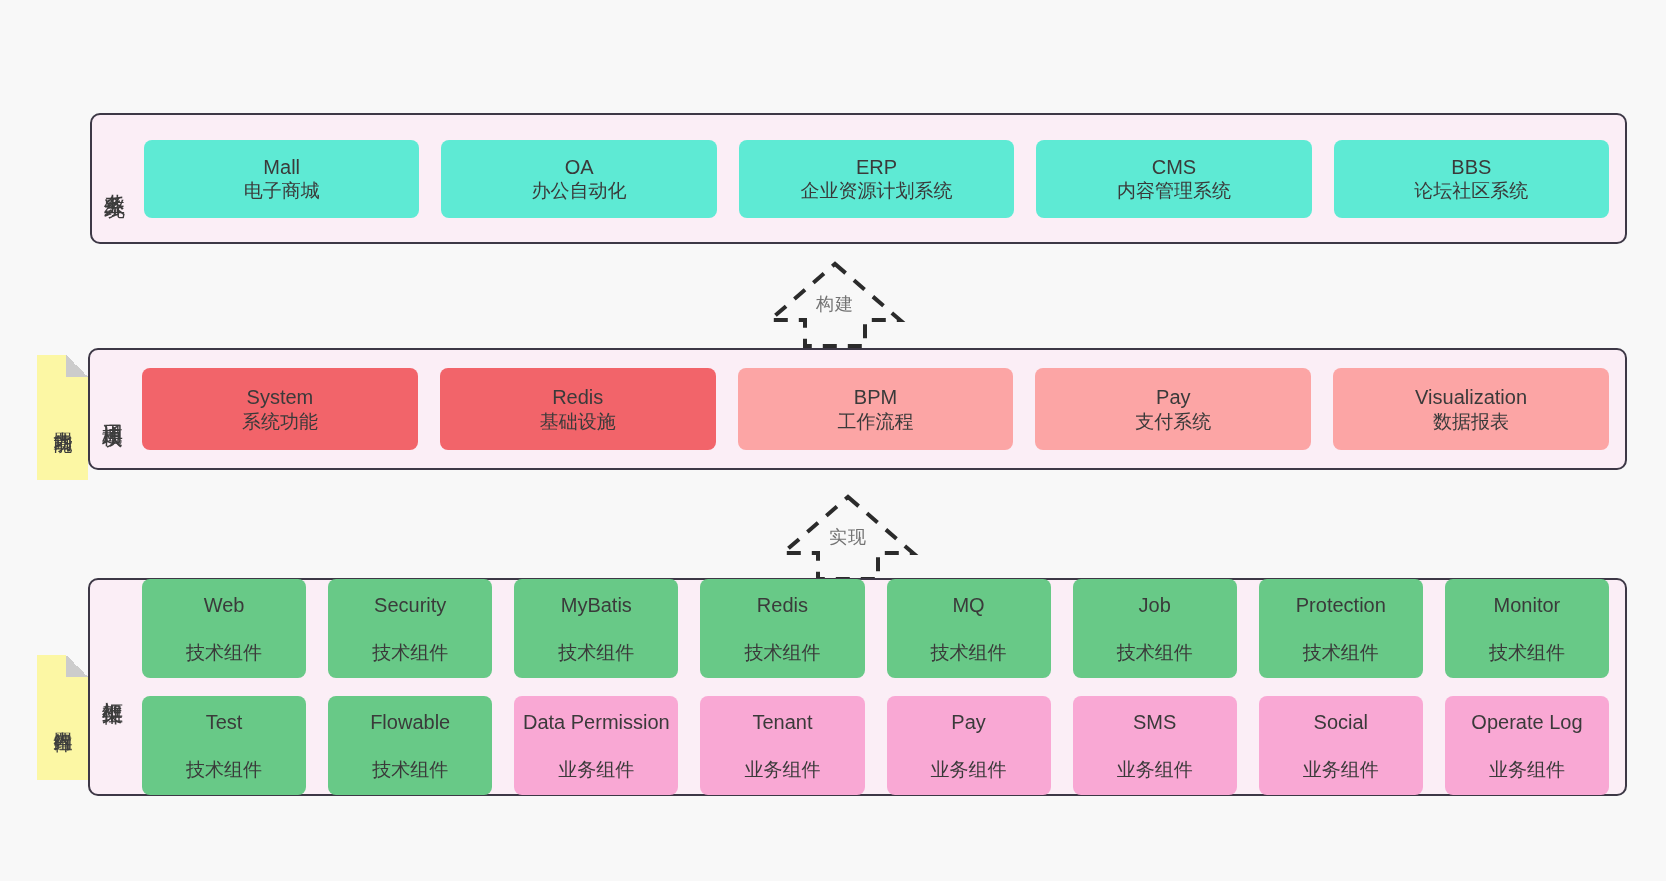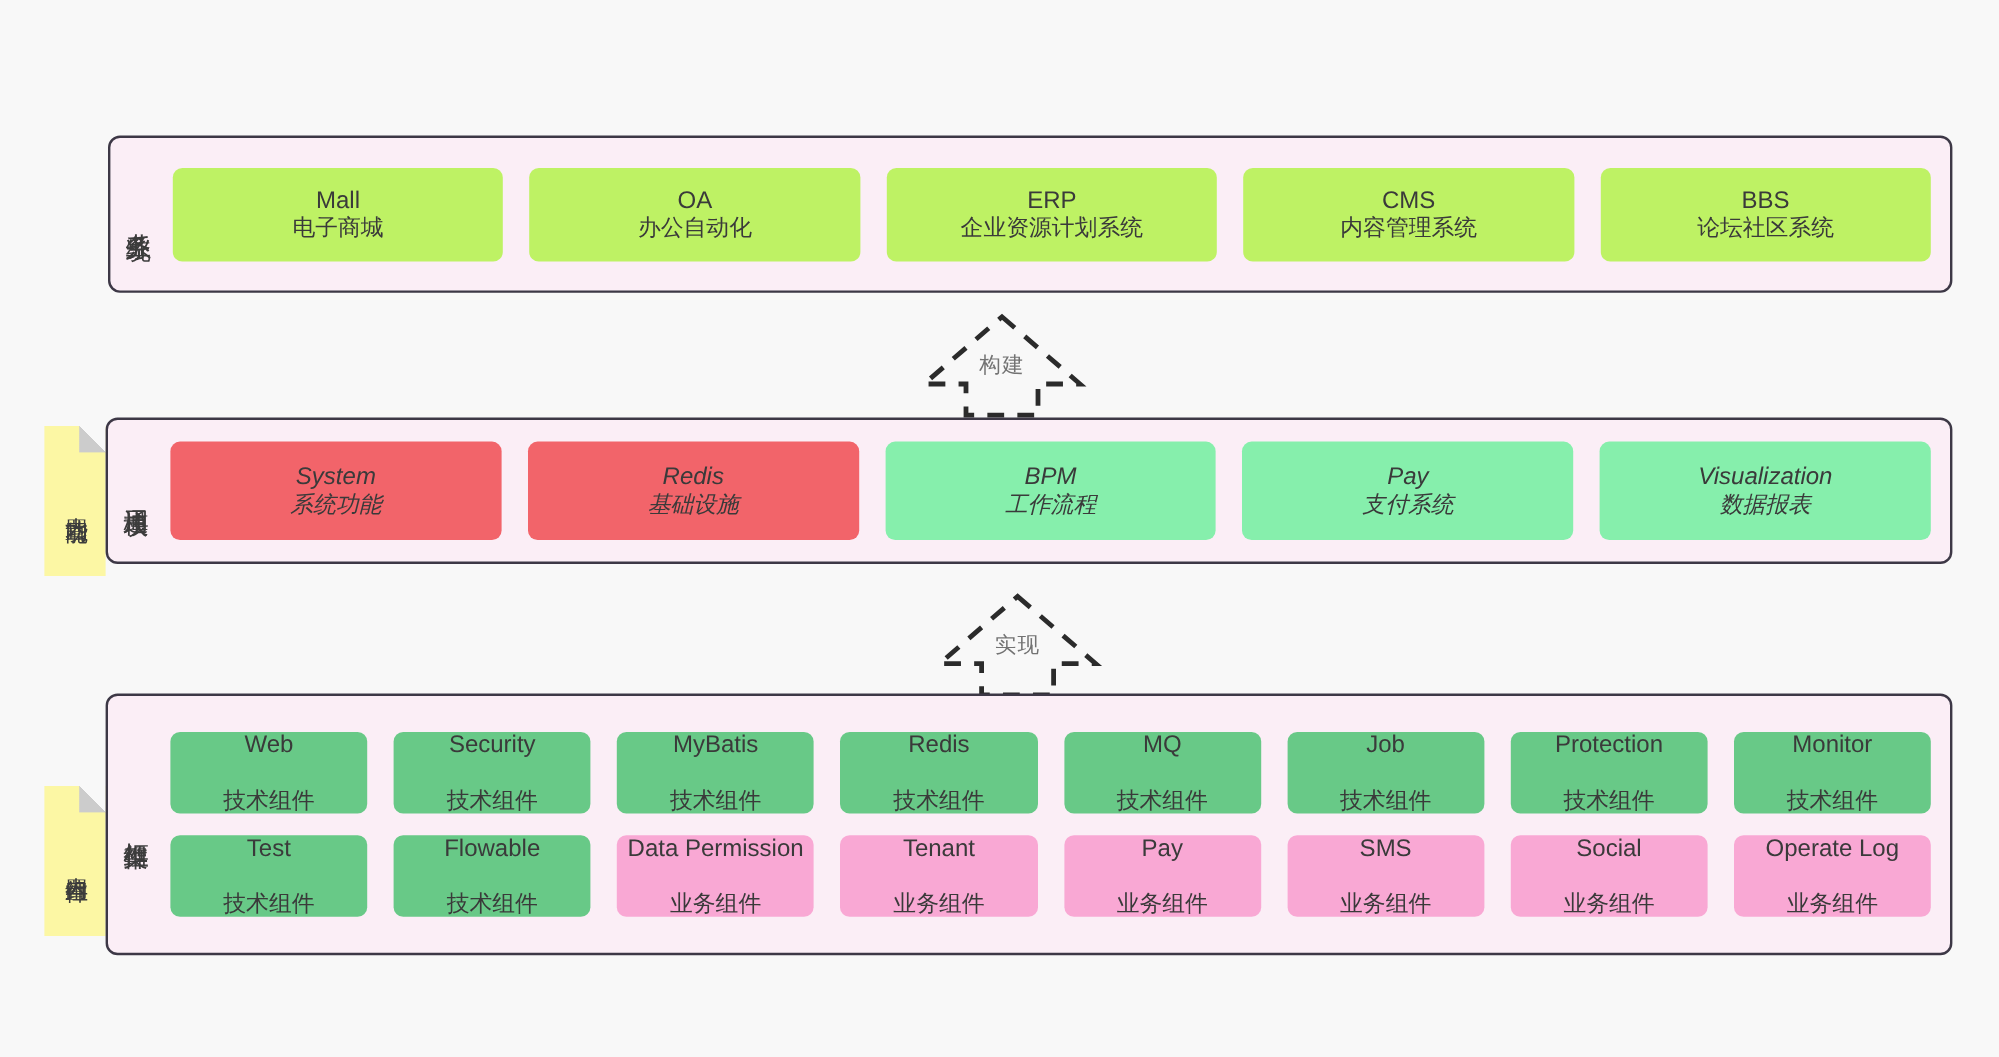--- a/index.html
+++ b/index.html
@@ -70,27 +70,27 @@
     justify-content: center;
     text-align: center;
     line-height: 1.22;
     color: #3a3a3a;
     box-sizing: border-box;
     padding: 6px 4px;
   }
   .card .t1 { font-size: 20px; }
   .card .t2 { font-size: 19px; }
 
-  .h-biz   .card { height: 78px; background: #bef264; }
-  .h-mod   .card { height: 82px; font-style: italic; }
-  .h-frame .card { height: 68px; gap: 23px; }
+  .h-biz   .card { height: 78px; background: #5eead4; }
+  .h-mod   .card { height: 82px; }
+  .h-frame .card { height: 99px; gap: 23px; }
 
   .c-blue       { background: #addefb; }
   .c-red        { background: #f2646a; }
-  .c-pink       { background: #86efac; }
+  .c-pink       { background: #fca5a5; }
   .c-green      { background: #68c987; }
   .c-lightgreen { background: #f9a8d4; }
 
   
   .sticky {
     position: absolute;
     background: #fcf7a4;
     color: #3c3c3c;
     font-size: 19px;
     line-height: 1.2;

